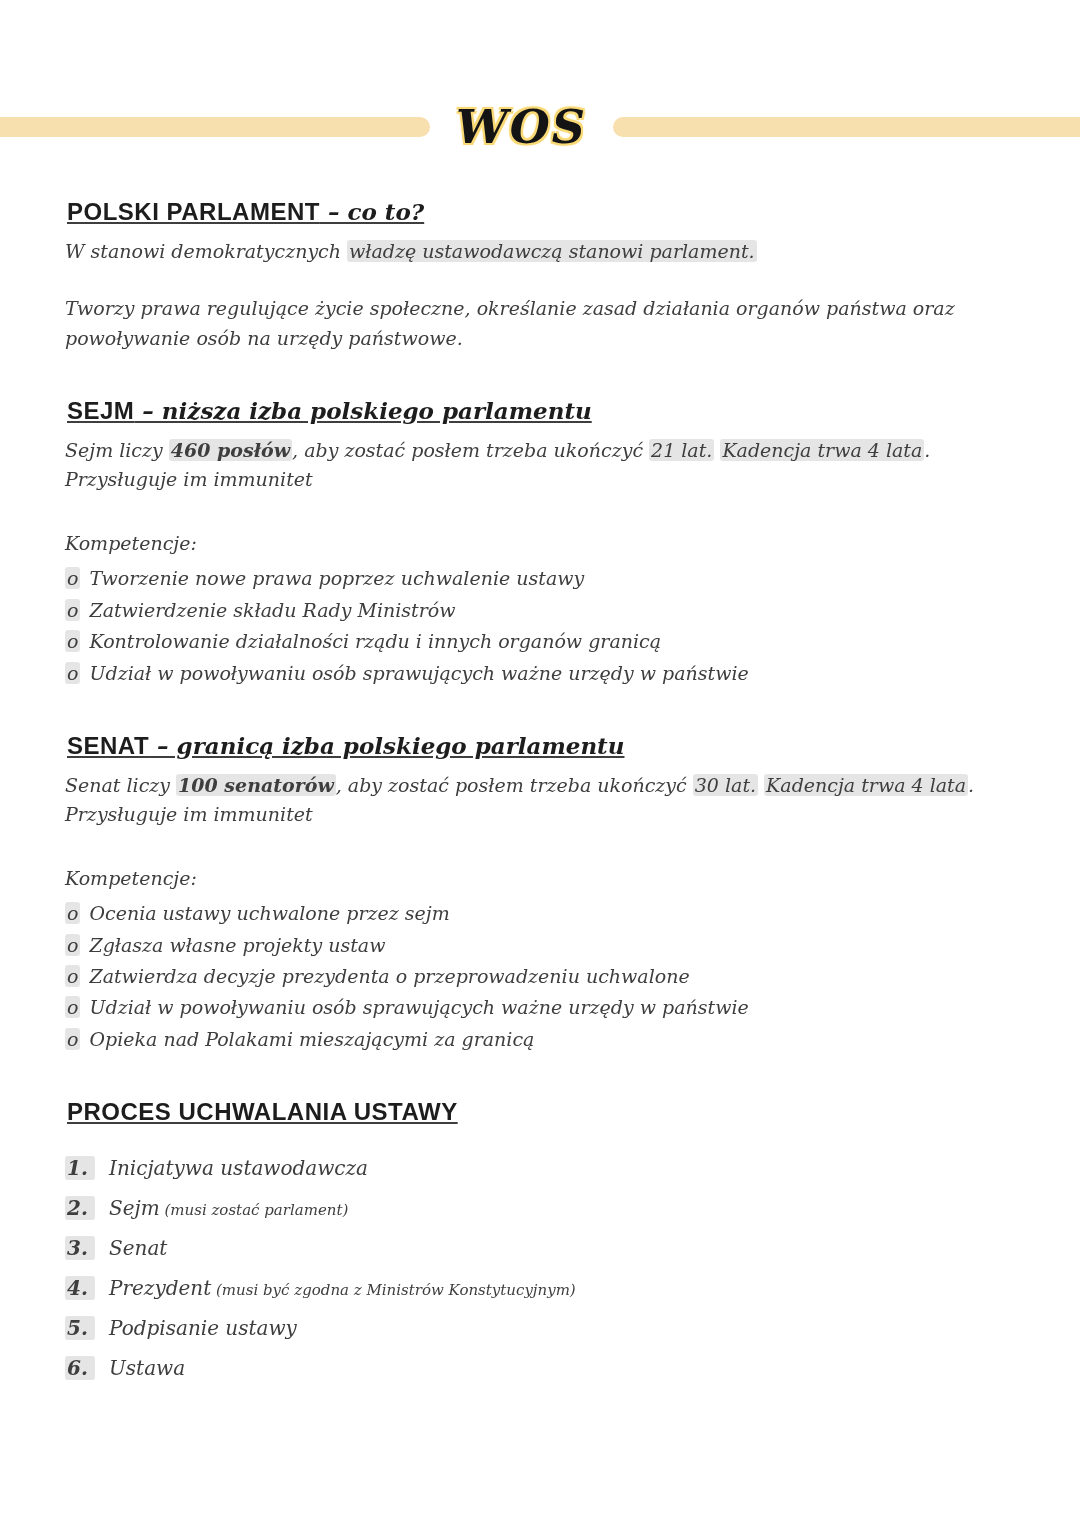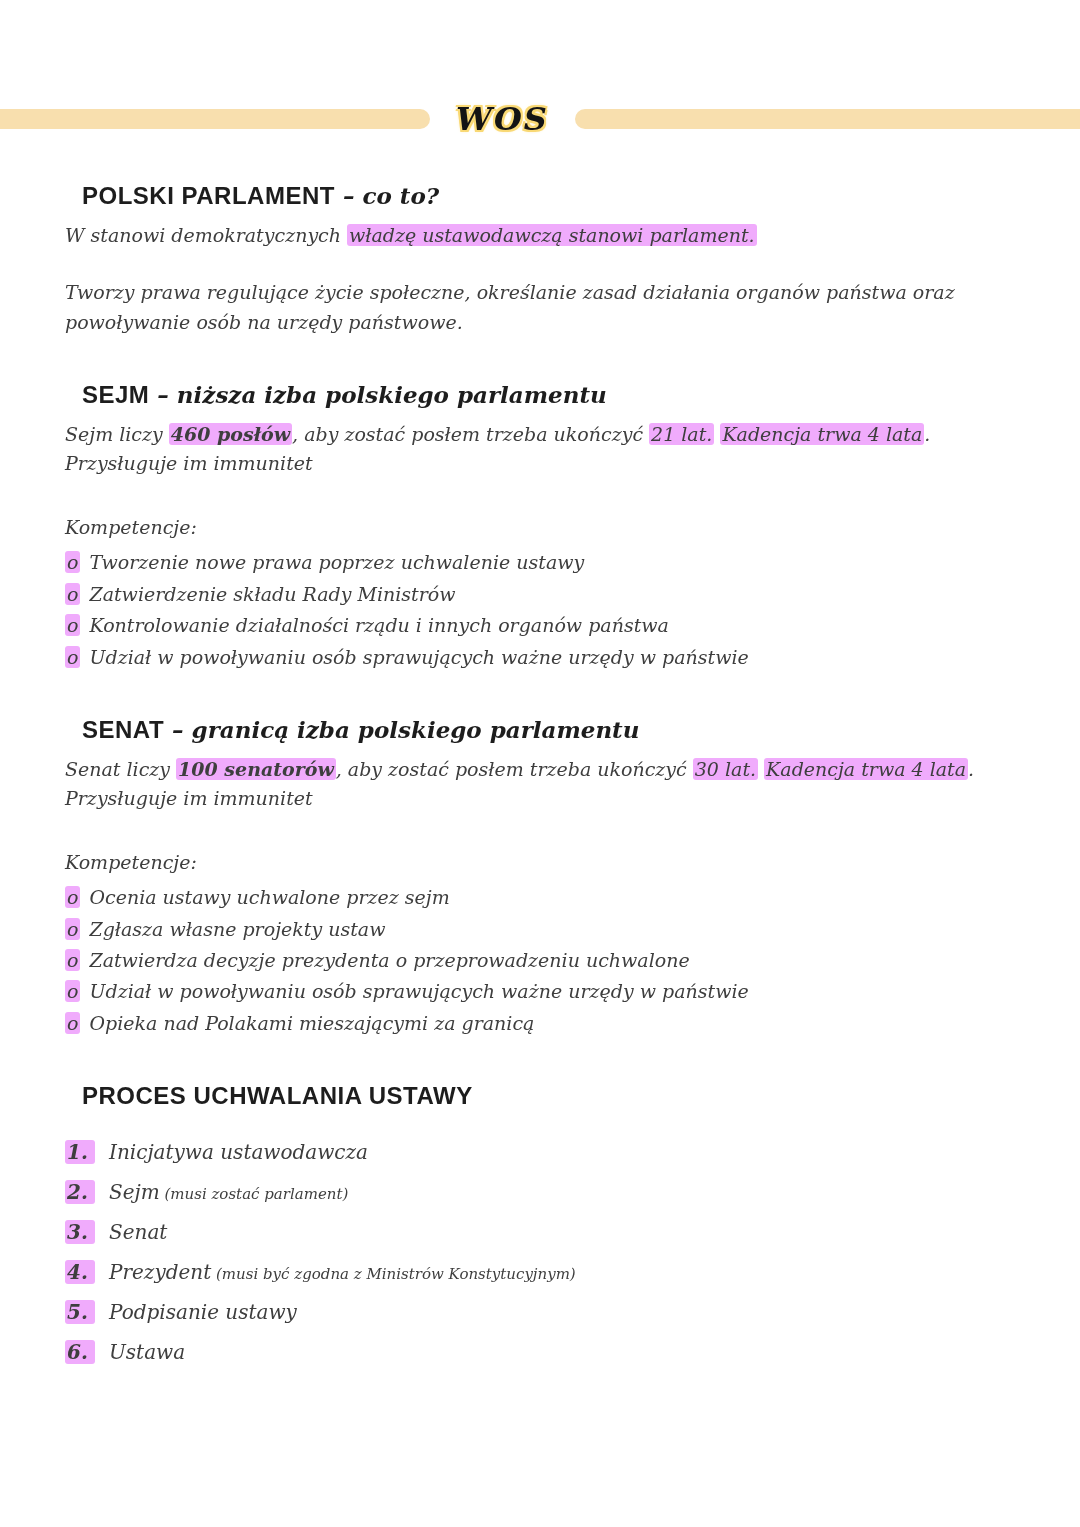--- a/index.html
+++ b/index.html
@@ -13,60 +13,60 @@
   }
 
   
   .header { display:flex; align-items:center; margin-top:100px; }
   .bar { height:20px; background:#f8dfae; }
   .bar-left  { width:430px; border-radius:0 10px 10px 0; }
   .bar-right { flex:1; border-radius:10px 0 0 10px; }
   .title {
     font-family:"DejaVu Serif", serif;
     font-weight:bold; font-style:italic;
-    font-size:32px; color:#141414;
+    font-size:46px; color:#141414;
     padding:0 26px; letter-spacing:2px; white-space:nowrap;
     text-shadow:
       2px 2px 0 #f9d975, -2px 2px 0 #f9d975,
       2px -2px 0 #f9d975, -2px -2px 0 #f9d975,
       0 0 4px #f7cf5a;
   }
 
   
   .topics {
     margin:58px 70px 0 65px;
     font-family:"Liberation Sans", sans-serif;
     font-style:italic; font-weight:bold;
     font-size:17px; line-height:1.6; color:#2e2e2e;
     letter-spacing:0.3px;
   }
 
   
   section { margin:0 65px; }
-  h2 { margin:44px 17px 10px; line-height:1.2; }
+  h2 { margin:44px 2px 10px; line-height:1.2;text-decoration:underline; }
   .h-name {
     font-family:"Liberation Sans", sans-serif;
     font-weight:800; font-size:24px; color:#1d1d1d;
     letter-spacing:0.5px;
   }
   .h-rest {
     font-family:"DejaVu Serif", serif;
     font-style:italic; font-weight:bold;
     font-size:23px; color:#1d1d1d;
   }
 
   .hand {
     font-family:"DejaVu Serif", serif;
     font-style:italic; font-size:19px;
     line-height:1.55; color:#3e3e3e;
   }
   .spaced { margin-top:28px; }
   .label  { margin-top:34px; }
 
-  .hl { background:#f0abfc; border-radius:3px; padding:0 2px; }
+  .hl { background:#e5e5e5; border-radius:3px; padding:0 2px; }
   .b  { font-weight:bold; }
   .sm { font-size:15px; }
 
   
   .blist { list-style:none; margin-top:6px; }
   .blist li { display:flex; align-items:baseline; margin:2px 0; }
   .marker {
     font-family:"DejaVu Serif", serif; font-style:italic;
     font-size:19px; margin-right:9px; flex:0 0 auto;
   }
@@ -106,21 +106,21 @@
       <li>
           <span class="marker hl">o</span>
           <span class="hand">Tworzenie nowe prawa poprzez uchwalenie ustawy</span>
         </li>
       <li>
           <span class="marker hl">o</span>
           <span class="hand">Zatwierdzenie składu Rady Ministrów</span>
         </li>
       <li>
           <span class="marker hl">o</span>
-          <span class="hand">Kontrolowanie działalności rządu i innych organów państwa</span>
+          <span class="hand">Kontrolowanie działalności rządu i innych organów granicą</span>
         </li>
       <li>
           <span class="marker hl">o</span>
           <span class="hand">Udział w powoływaniu osób sprawujących ważne urzędy w państwie</span>
         </li>
     </ul>
   </section>
 
   <section>
     <h2><span class="h-name">SENAT</span><span class="h-rest"> – granicą izba polskiego parlamentu</span></h2>

